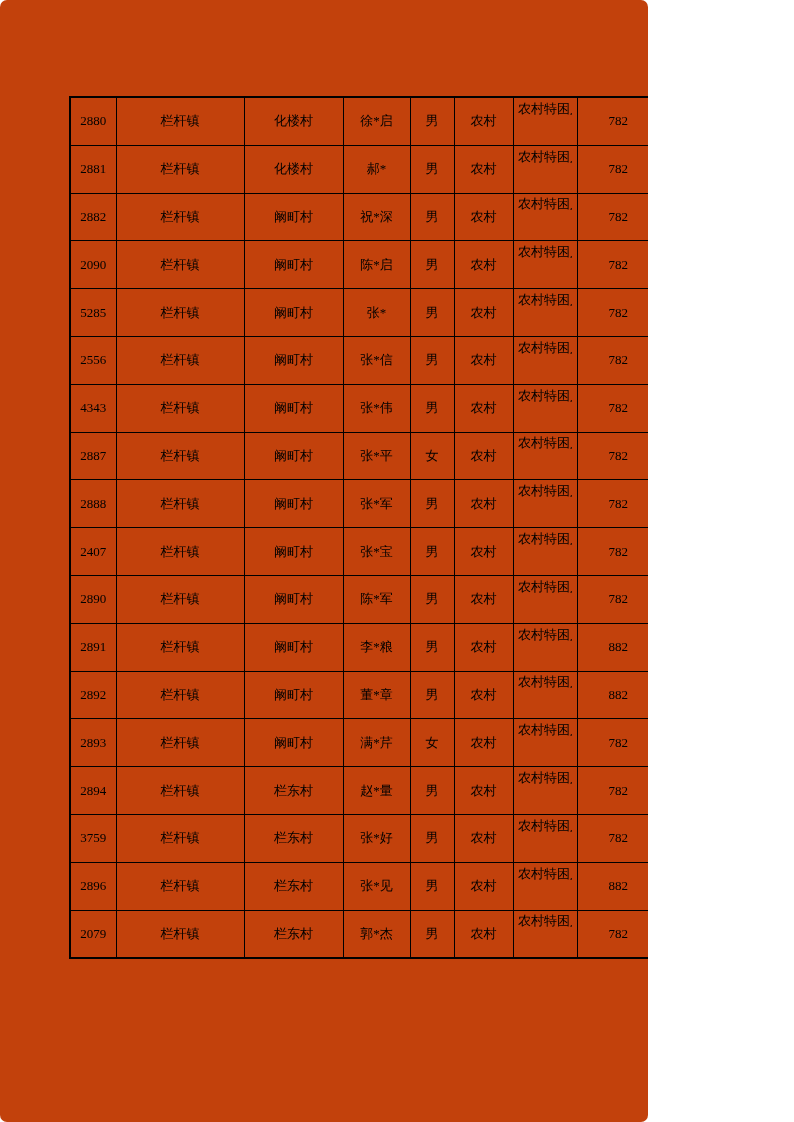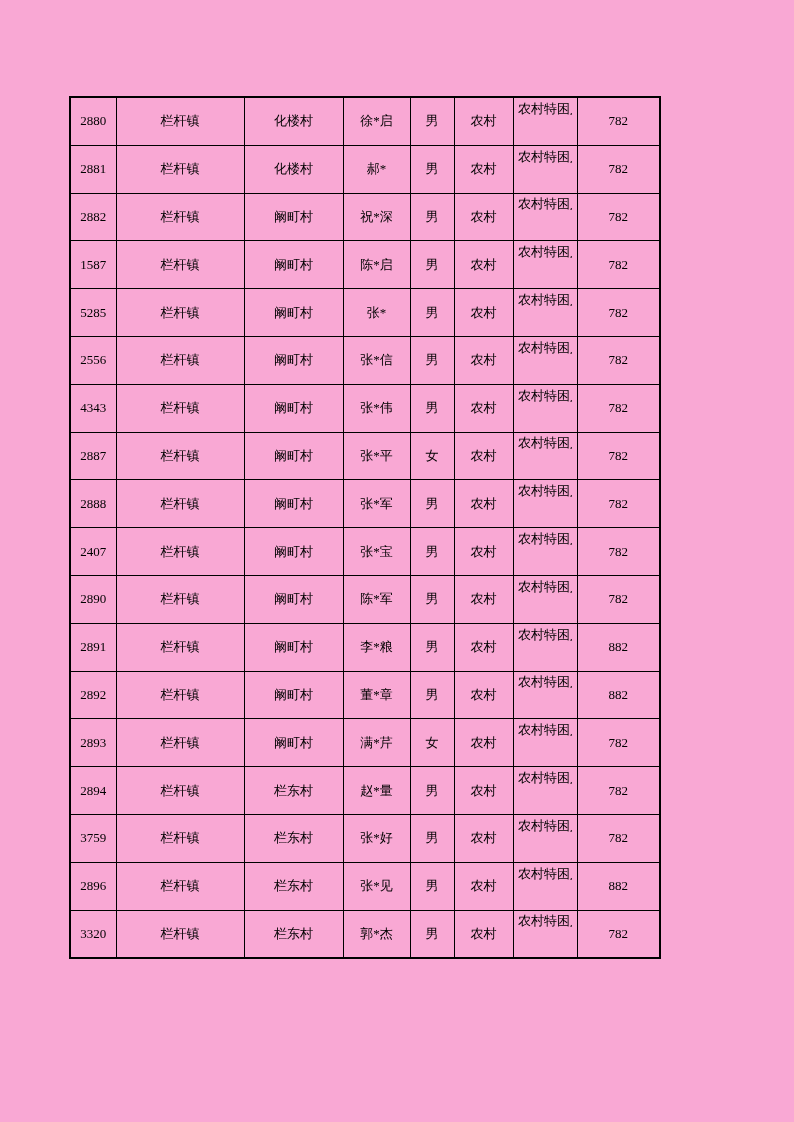--- a/index.html
+++ b/index.html
@@ -1,23 +1,24 @@
 <!DOCTYPE html>
 <html><head>
 <meta charset="utf-8">
 <style>
   html, body { margin: 0; padding: 0; background: #ffffff; }
   .page {
     position: relative;
-    width: 794px;
+    width: 648px;
     height: 1122px;
-    background: #f9a8d4;
+    background: #c2410c;
     font-family: "Liberation Serif", "DejaVu Serif", serif;
     color: #000000;
     overflow: hidden;
+    border-radius: 7px;
   }
   table.benefits {
     position: absolute;
     left: 69px;
     top: 96px;
     width: 590px;
     border-collapse: collapse;
     table-layout: fixed;
     border: 2px solid #000000;
   }
@@ -98,21 +99,21 @@
           <td class="col-village">阚町村</td>
           <td class="col-name">祝*深</td>
           <td class="col-gender">男</td>
           <td class="col-area">农村</td>
           <td class="col-category">
             <div class="cat-wrap">农村特困人员分散供养</div>
           </td>
           <td class="col-amount">782</td>
         </tr>
         <tr>
-          <td class="col-id">1587</td>
+          <td class="col-id">2090</td>
           <td class="col-town">栏杆镇</td>
           <td class="col-village">阚町村</td>
           <td class="col-name">陈*启</td>
           <td class="col-gender">男</td>
           <td class="col-area">农村</td>
           <td class="col-category">
             <div class="cat-wrap">农村特困人员分散供养</div>
           </td>
           <td class="col-amount">782</td>
         </tr>
@@ -266,21 +267,21 @@
           <td class="col-village">栏东村</td>
           <td class="col-name">张*见</td>
           <td class="col-gender">男</td>
           <td class="col-area">农村</td>
           <td class="col-category">
             <div class="cat-wrap">农村特困人员集中供养</div>
           </td>
           <td class="col-amount">882</td>
         </tr>
         <tr>
-          <td class="col-id">3320</td>
+          <td class="col-id">2079</td>
           <td class="col-town">栏杆镇</td>
           <td class="col-village">栏东村</td>
           <td class="col-name">郭*杰</td>
           <td class="col-gender">男</td>
           <td class="col-area">农村</td>
           <td class="col-category">
             <div class="cat-wrap">农村特困人员分散供养</div>
           </td>
           <td class="col-amount">782</td>
         </tr>

